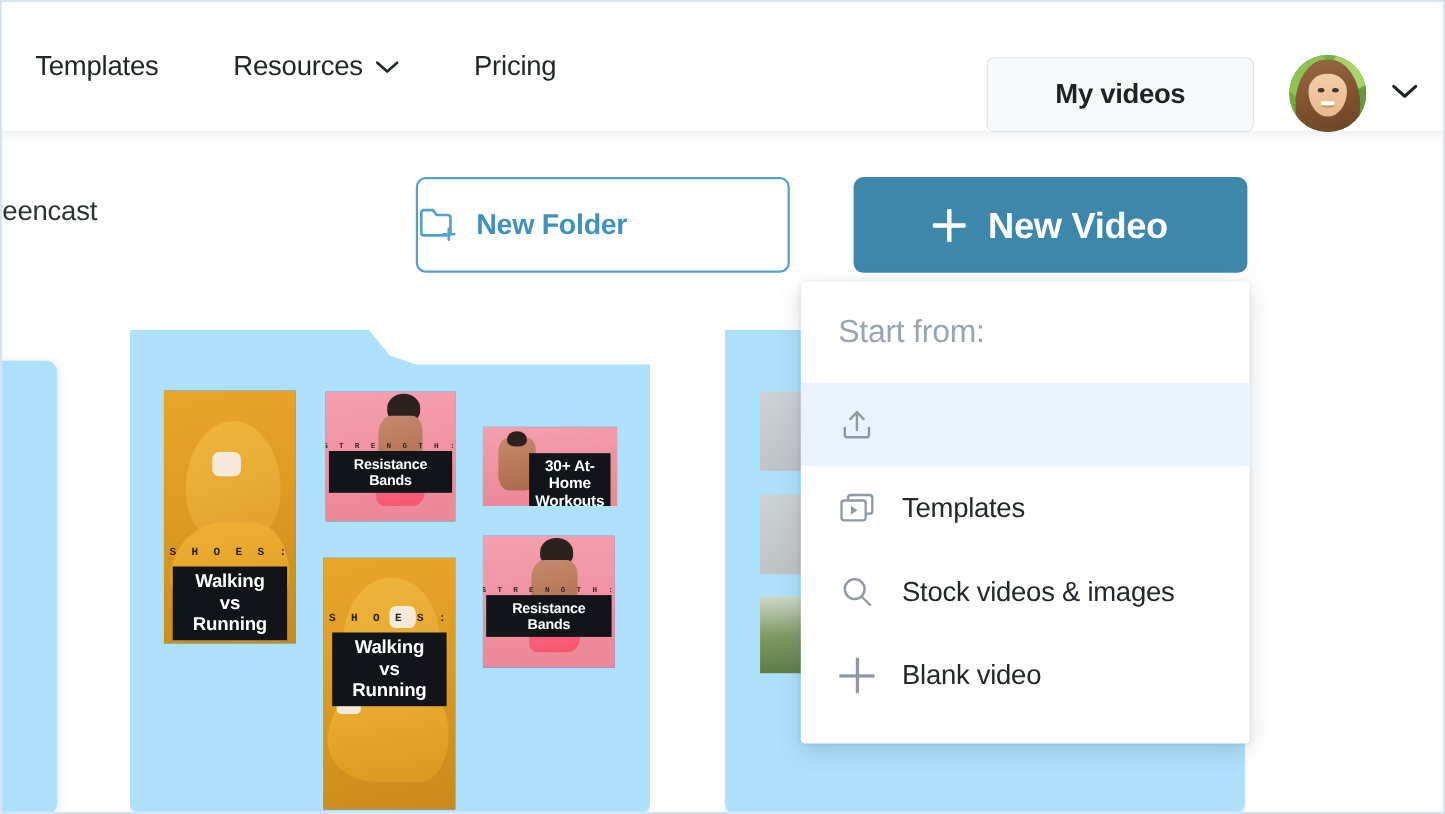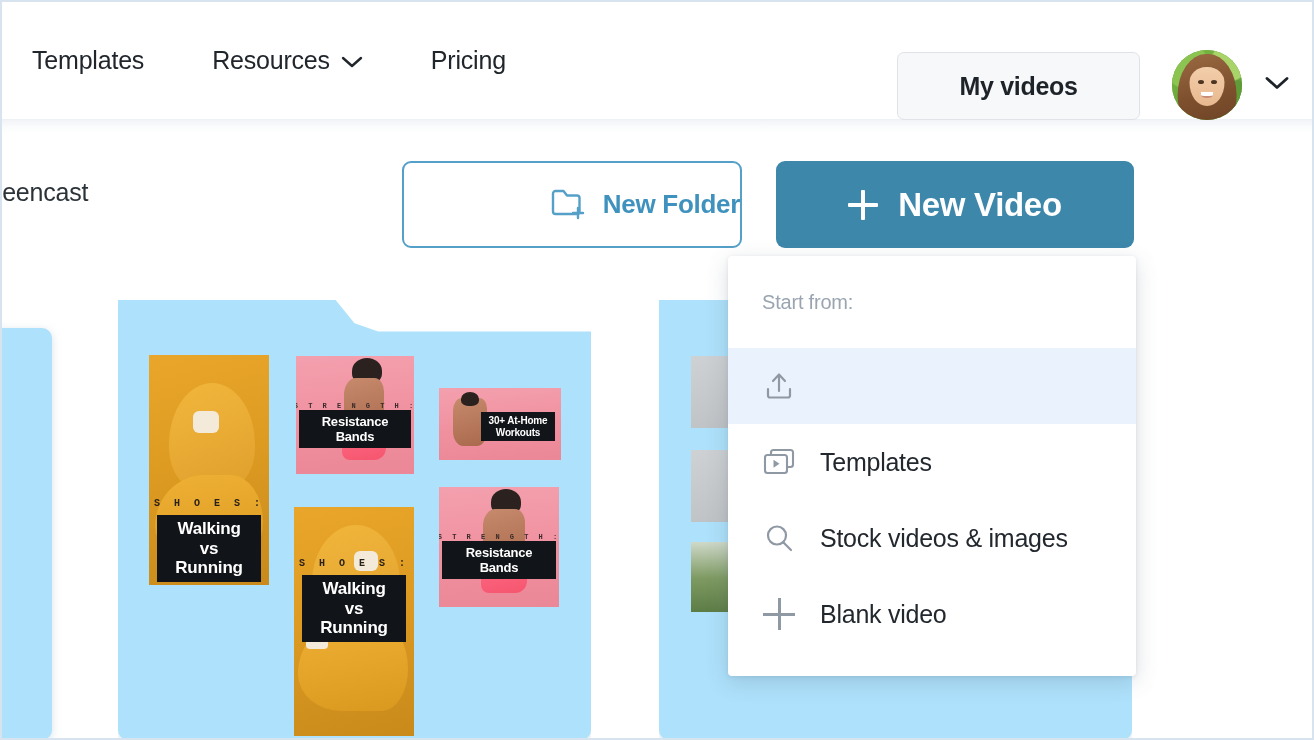--- a/index.html
+++ b/index.html
@@ -159,29 +159,29 @@
     position: absolute;
     left: -8px; top: 44px;
     font-size: 25px;
     color: #2c3338;
     letter-spacing: -0.2px;
     white-space: nowrap;
   }
 
   #new-folder-btn {
     position: absolute;
-    left: 400px; top: 27px;
+    left: 376px; top: 27px;
     width: 340px; height: 87px;
     background: #ffffff;
     border: 2px solid #55a0c8;
     border-radius: 9px;
     cursor: pointer;
     display: flex;
     align-items: center;
-    justify-content: flex-end;
+    justify-content: flex-start;
     gap: 17px;
   }
 
   #new-folder-btn .label {
     font-size: 26px;
     font-weight: bold;
     color: #3f92bd;
     letter-spacing: -0.3px;
   }
 
@@ -359,21 +359,21 @@
     border-radius: 4px;
     box-shadow: 0 6px 22px rgba(70,90,110,0.20), 0 1px 4px rgba(70,90,110,0.12);
     overflow: hidden;
   }
 
   #menu-header {
     height: 92px;
     display: flex;
     align-items: center;
     padding-left: 34px;
-    font-size: 20px;
+    font-size: 29px;
     color: #9aa5b1;
     letter-spacing: -0.2px;
   }
 
   .menu-item {
     height: 76px;
     display: flex;
     align-items: center;
     padding-left: 34px;
     gap: 24px;
@@ -495,21 +495,21 @@
         <div class="torso" style="left:48px; top:22px; width:40px; height:56px; border-radius:30% 24% 30% 34%;"></div>
         <div class="shorts" style="left:46px; top:74px; width:44px; height:30px;"></div>
         <div class="kicker" style="top:46px; font-size:7px; letter-spacing:3px; color:#3a2a2a;">S T R E N G T H :</div>
         <div class="thumb-cap" style="top:54px; font-size:13px; width:112px;">Resistance Bands</div>
       </div>
 
       <div class="thumb" style="left:321px; top:98px; width:122px; height:72px;">
         <div class="pink-bg"></div>
         <div class="torso" style="left:14px; top:10px; width:34px; height:48px; border-radius:26% 22% 30% 30%;"></div>
         <div class="hair-dark" style="left:22px; top:4px; width:18px; height:14px;"></div>
-        <div class="thumb-cap" style="left:auto; right:6px; transform:none; top:24px; font-size:10px; width:74px; padding:3px 5px;">30+ At-Home
+        <div class="thumb-cap" style="left:auto; right:6px; transform:none; top:24px; font-size:14px; width:74px; padding:3px 5px;">30+ At-Home
 Workouts</div>
       </div>
 
       <div class="thumb" style="left:321px; top:197px; width:120px; height:120px;">
         <div class="pink-bg"></div>
         <div class="hair-dark" style="left:52px; top:2px; width:30px; height:26px;"></div>
         <div class="torso" style="left:44px; top:22px; width:42px; height:56px; border-radius:30% 24% 30% 34%;"></div>
         <div class="shorts" style="left:42px; top:74px; width:46px; height:32px;"></div>
         <div class="kicker" style="top:46px; font-size:7px; letter-spacing:3px; color:#3a2a2a;">S T R E N G T H :</div>
         <div class="thumb-cap" style="top:54px; font-size:13px; width:114px;">Resistance Bands</div>

